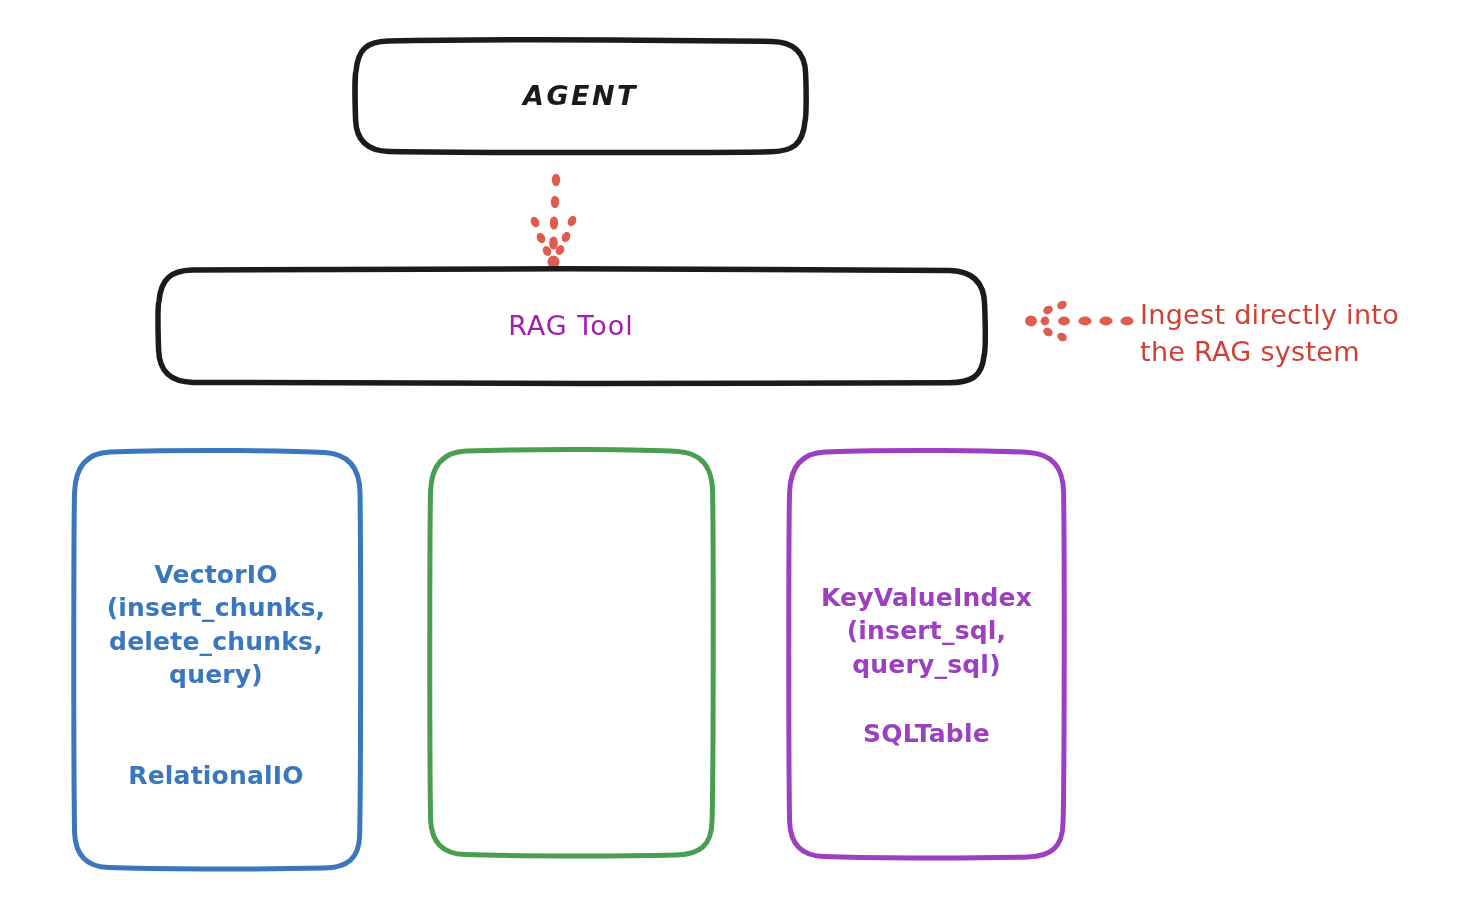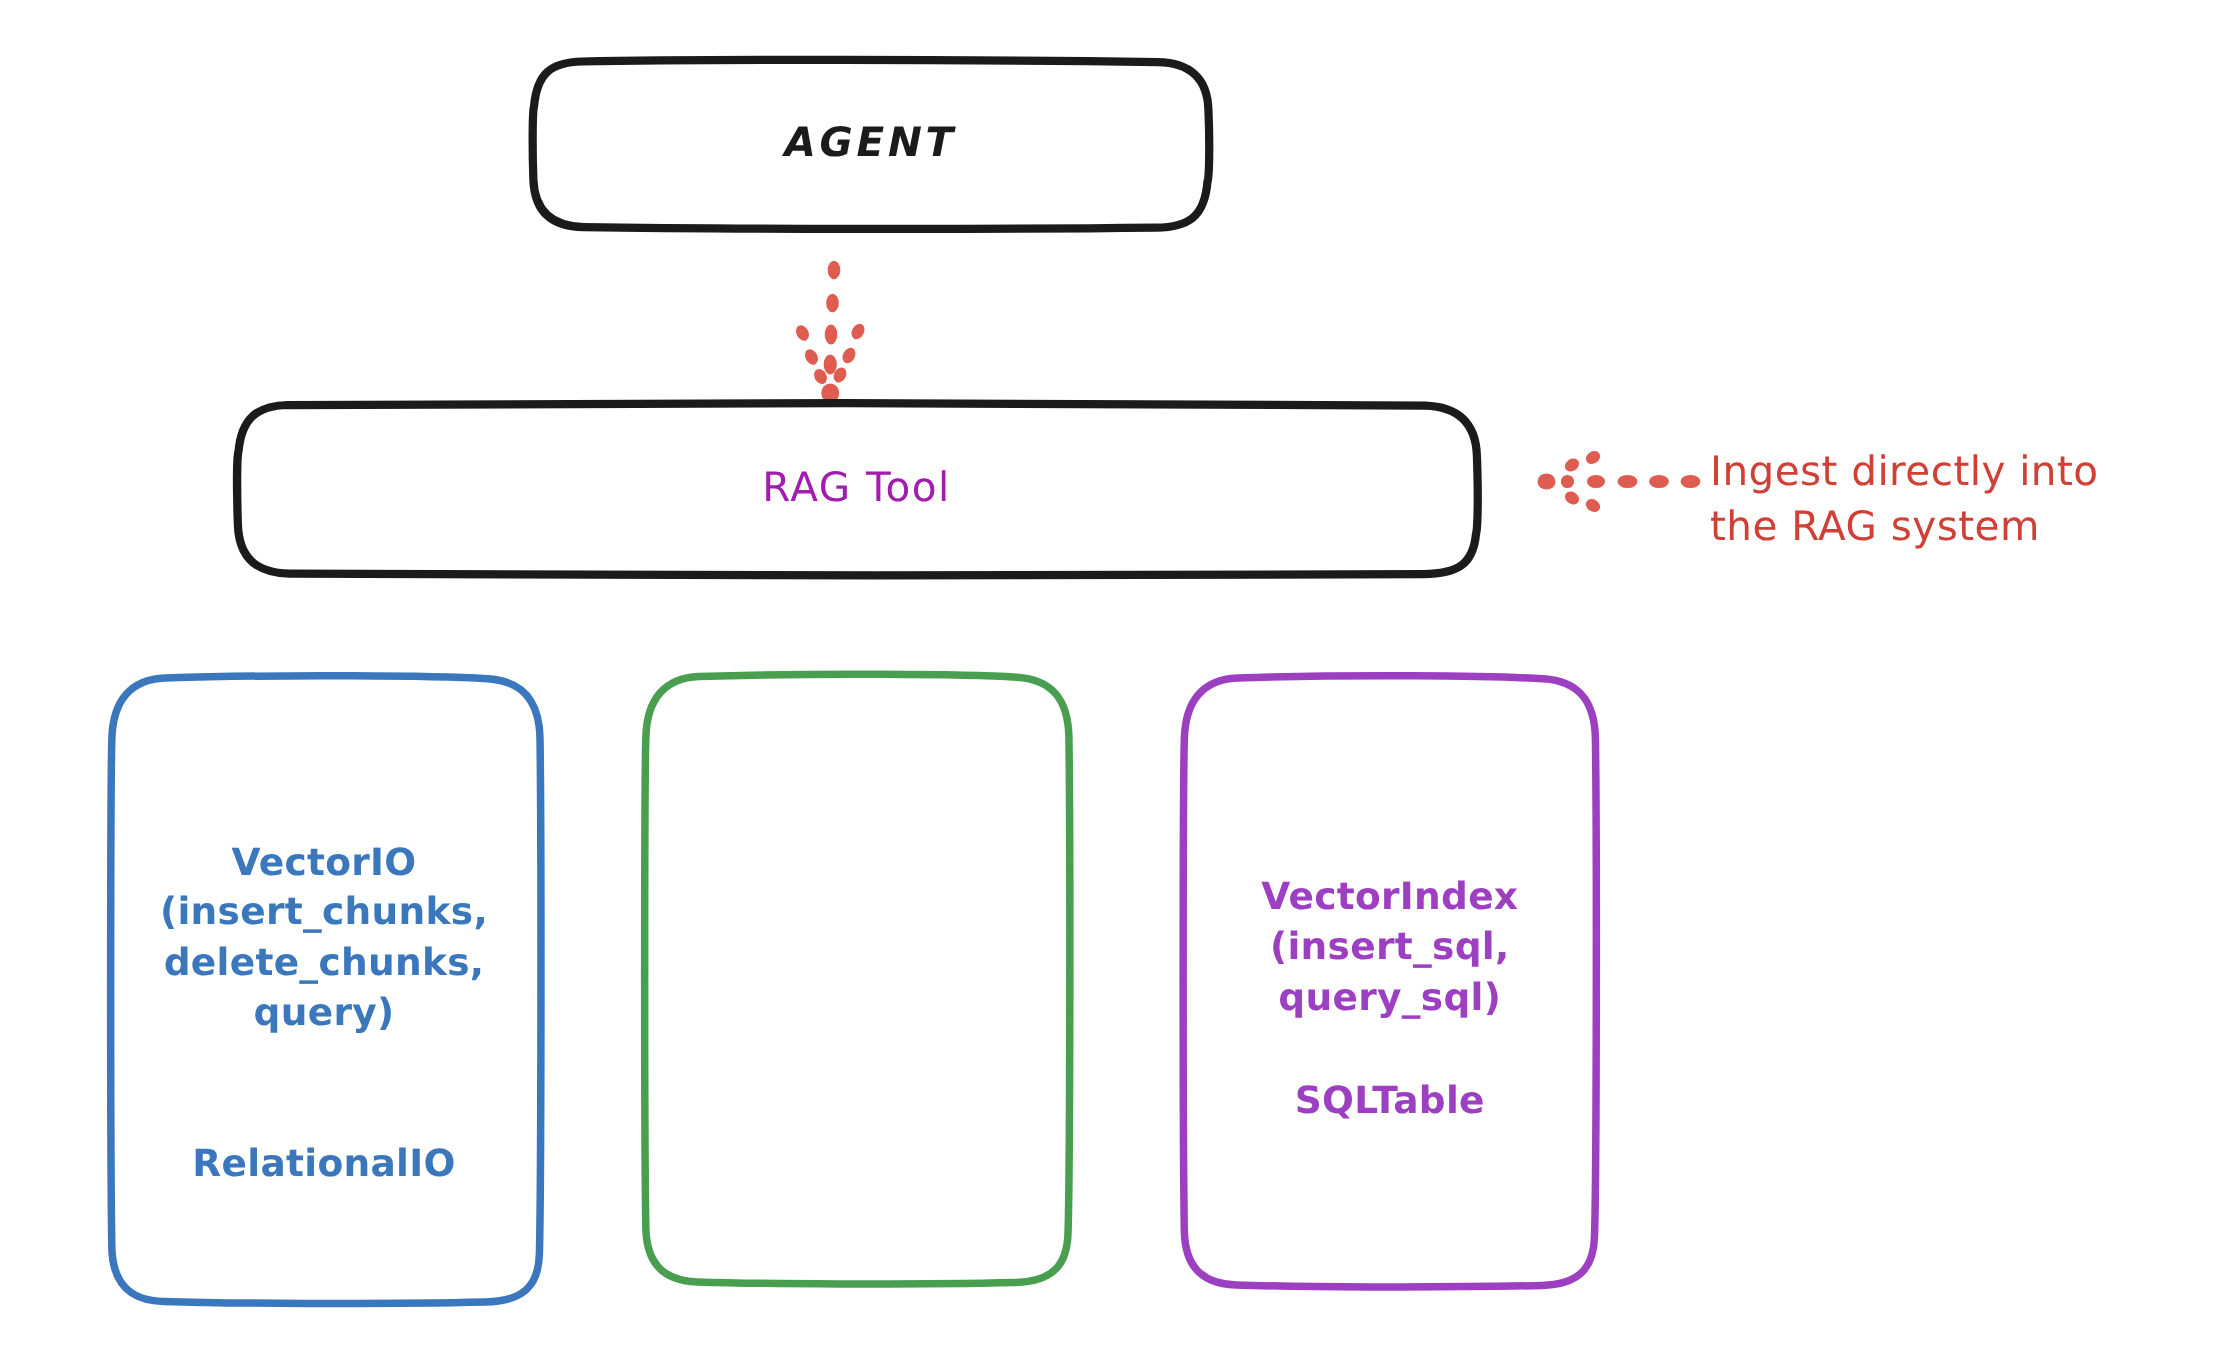--- a/index.html
+++ b/index.html
@@ -217,18 +217,18 @@
 query)</div>
   <div class="card-gap"></div>
   <div class="card-index">RelationalIO</div>
 </div>
 
 <div class="card-label" id="keyvalue-label">
   <div class="card-gap"></div>
 </div>
 
 <div class="card-label" id="relational-label">
-  <div class="card-api">VectorIndex
+  <div class="card-api">KeyValueIndex
 (insert_sql,
 query_sql)</div>
   <div class="card-gap"></div>
   <div class="card-index">SQLTable</div>
 </div>
 
 </body></html>

